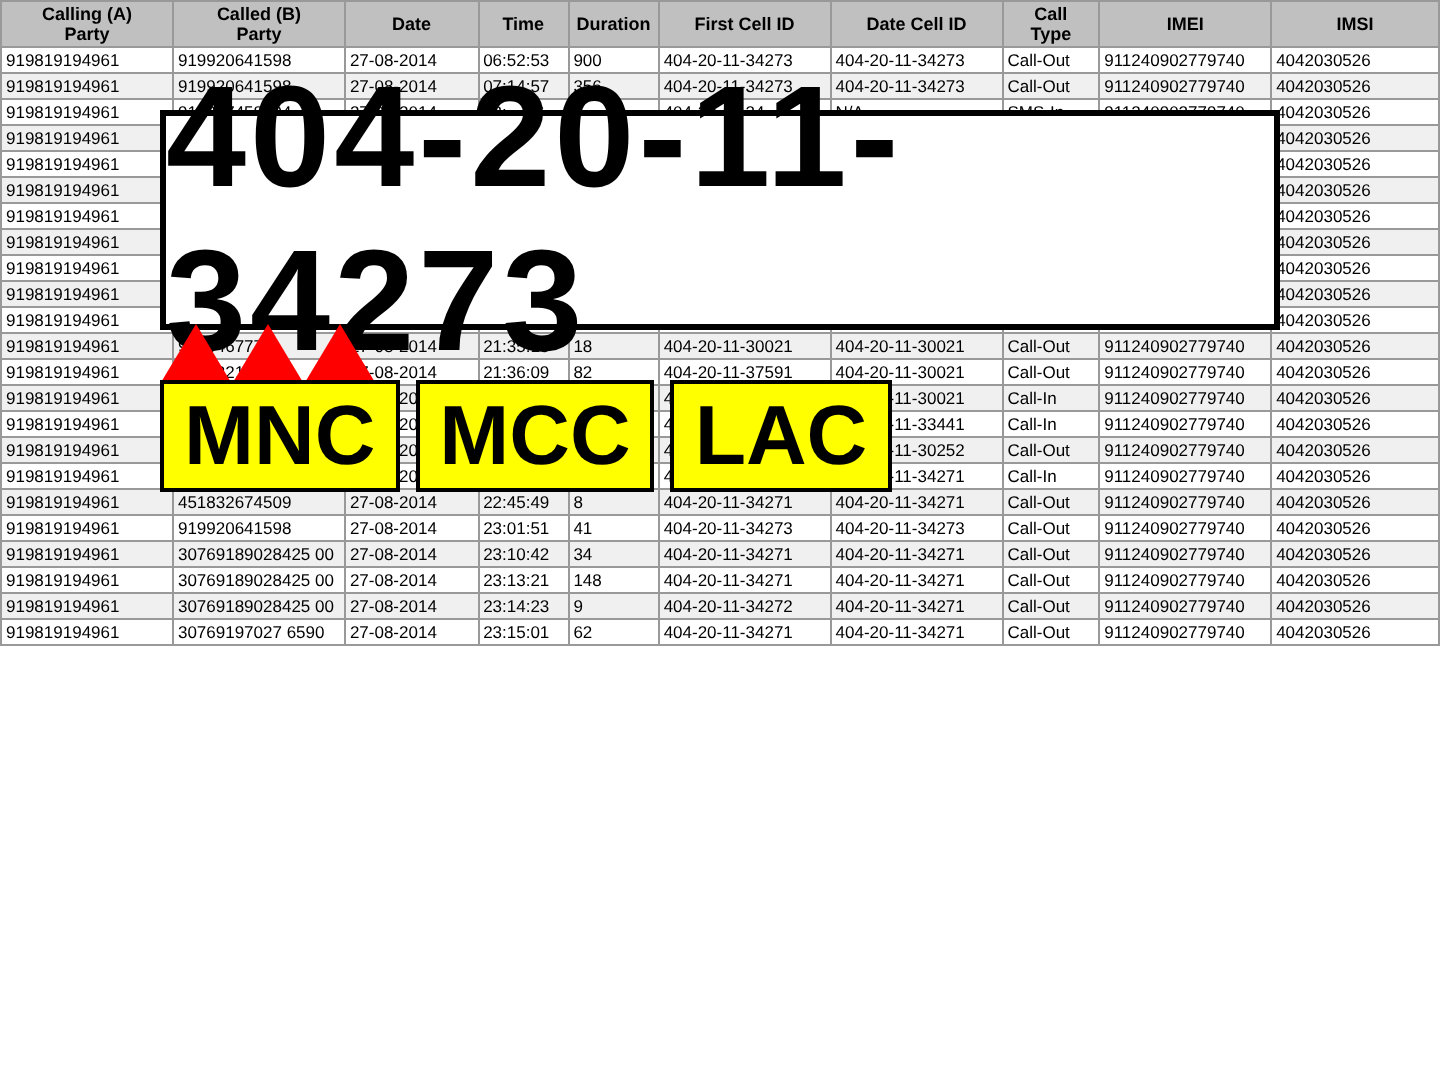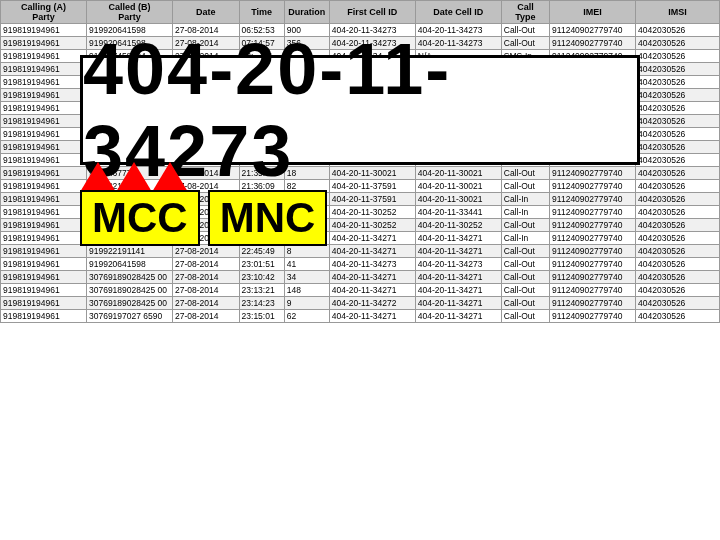--- a/index.html
+++ b/index.html
@@ -338,21 +338,21 @@
             <td>22:35:25</td>
             <td>22</td>
             <td>404-20-11-34271</td>
             <td>404-20-11-34271</td>
             <td>Call-In</td>
             <td>911240902779740</td>
             <td>4042030526</td>
           </tr>
           <tr>
             <td>919819194961</td>
-            <td>919922191141</td>
+            <td>451832674509</td>
             <td>27-08-2014</td>
             <td>22:45:49</td>
             <td>8</td>
             <td>404-20-11-34271</td>
             <td>404-20-11-34271</td>
             <td>Call-Out</td>
             <td>911240902779740</td>
             <td>4042030526</td>
           </tr>
           <tr>
@@ -425,20 +425,23 @@
 
   <div class="arrows-row">
     <span class="arrow-up"></span>
     <span class="arrow-up"></span>
     <span class="arrow-up"></span>
     <span style="flex:1;"></span>
   </div>
 
   <div class="label-boxes-row">
     <div class="label-box">
+      <span>MNC</span>
+    </div>
+    <div class="label-box">
       <span>MCC</span>
     </div>
     <div class="label-box">
-      <span>MNC</span>
+      <span>LAC</span>
     </div>
   </div>
 
 </div>
 
 </body></html>

